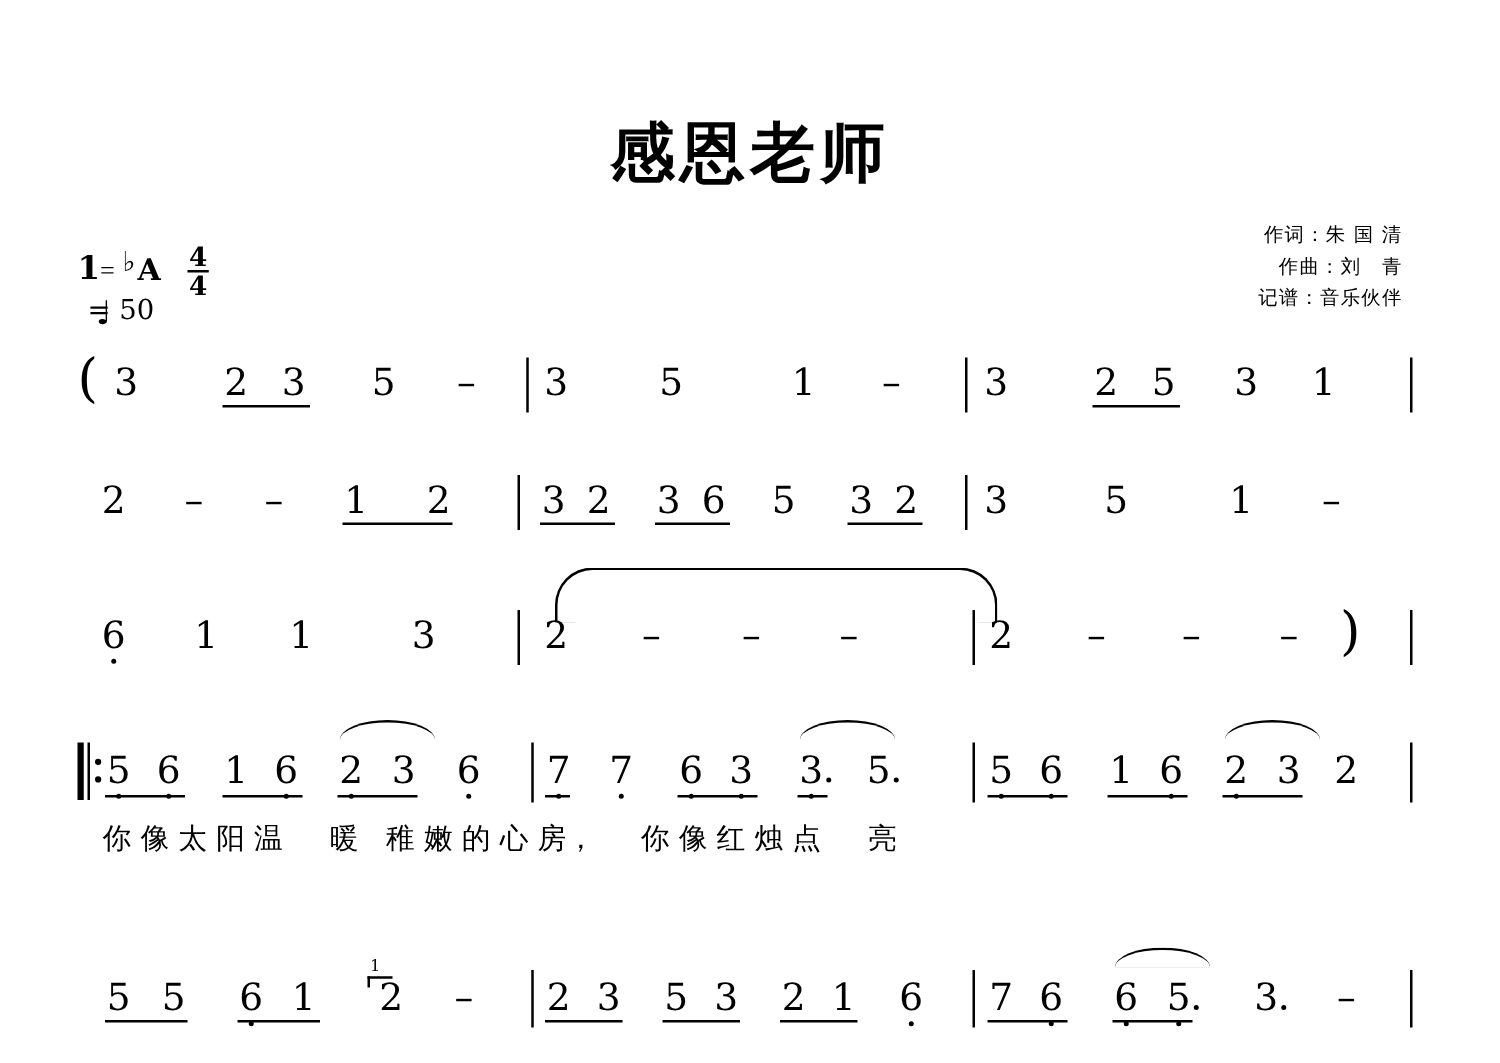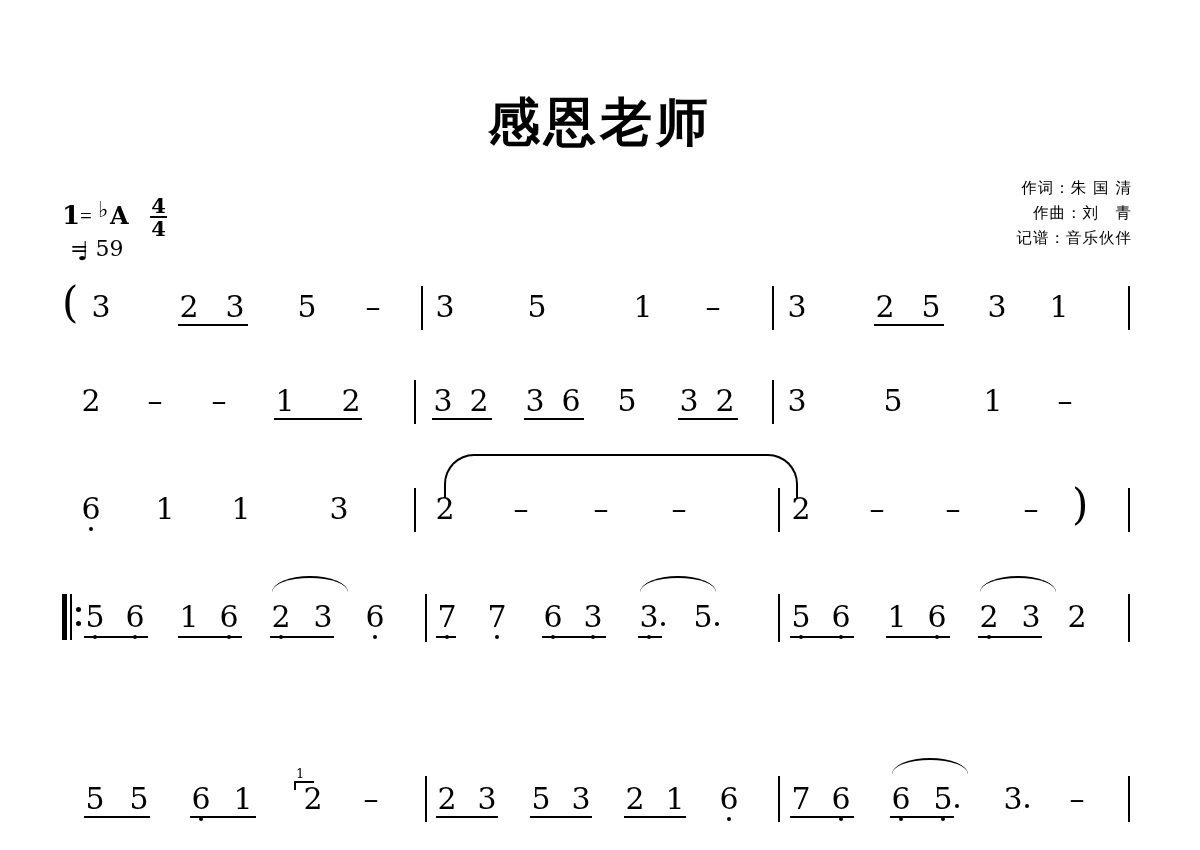--- a/index.html
+++ b/index.html
@@ -40,21 +40,21 @@
     left: 0;
     width: 1200px;
     text-align: center;
     font-family: "DejaVu Sans", sans-serif;
     font-size: 19px;
     letter-spacing: 1px;
   }
   .credits {
     position: absolute;
     top: 176px;
-    right: 68px;
+    right: 78px;
     text-align: right;
     font-family: "DejaVu Sans", sans-serif;
     font-size: 15.5px;
     line-height: 25px;
     letter-spacing: 1px;
   }
 
   
   .keyblock {
     position: absolute;
@@ -260,21 +260,21 @@
     <span class="flat">♭</span>
     <span class="letter">A</span>
     <span class="meter">
       <span class="num">4</span>
       <span class="bar"></span>
       <span class="num">4</span>
     </span>
     <span class="tempo">
       <span class="note">♩</span>
       <span>=</span>
-      <span>59</span>
+      <span>50</span>
     </span>
   </div>
 
   <div class="row" style="top:288px;">
     <span class="paren" style="left:62px; top:0px;">(</span>
 
     <span class="note" style="left:88px; top:4px;">3</span>
     <span class="note" style="left:176px; top:4px;">2</span>
     <span class="note" style="left:222px; top:4px;">3</span>
     <span class="beam" style="left:178px; top:36px; width:70px;"></span>
@@ -404,20 +404,21 @@
     <span class="beam" style="left:886px; top:38px; width:64px;"></span>
 
     <span class="slur" style="left:980px; top:-22px; width:76px;"></span>
     <span class="note dotlow" style="left:976px; top:4px;">2</span>
     <span class="note" style="left:1018px; top:4px;">3</span>
     <span class="beam" style="left:978px; top:38px; width:64px;"></span>
     <span class="note" style="left:1064px; top:4px;">2</span>
 
     <span class="barline" style="left:1128px; top:-4px; height:48px;"></span>
 
+    <span class="lyric" style="left:82px; top:58px;">你 像 太 阳 温 　 暖   稚 嫩 的 心 房，     你 像 红 烛 点 　 亮</span>
   </div>
 
   <div class="row" style="top:780px; height:70px;">
     <span class="note" style="left:82px; top:4px;">5</span>
     <span class="note" style="left:126px; top:4px;">5</span>
     <span class="beam" style="left:84px; top:36px; width:66px;"></span>
 
     <span class="note dotlow" style="left:188px; top:4px;">6</span>
     <span class="note" style="left:230px; top:4px;">1</span>
     <span class="beam" style="left:190px; top:36px; width:66px;"></span>

